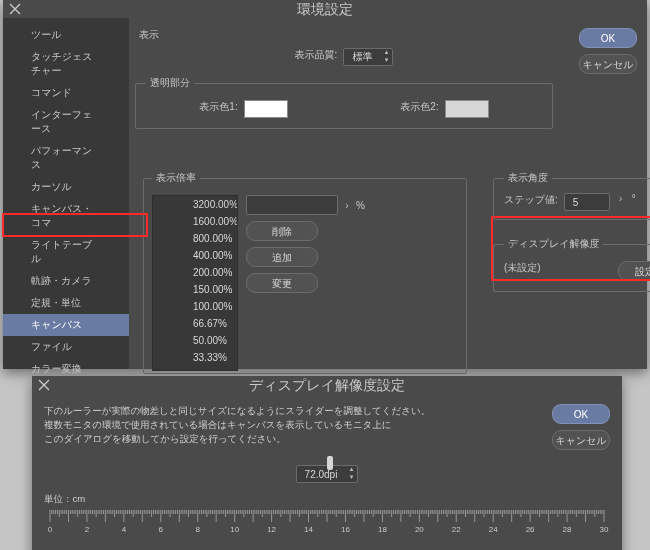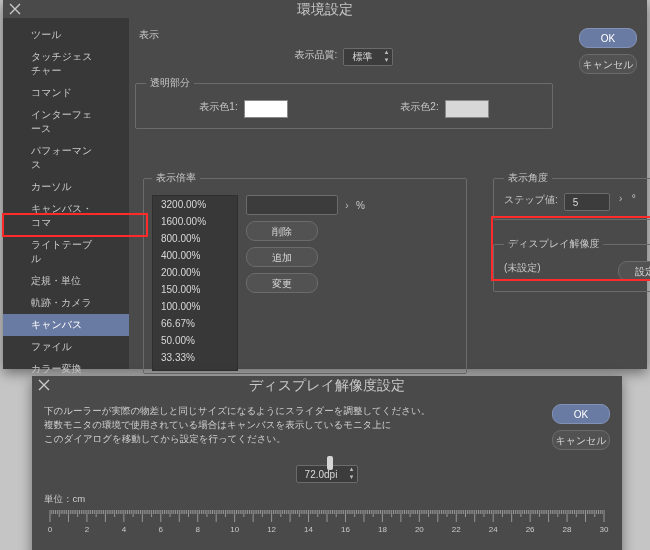--- a/index.html
+++ b/index.html
@@ -24,21 +24,21 @@
 .display-sec { width:418px; margin-bottom:22px; }
 .row { display:flex; align-items:flex-start; gap:6px; font-size:10px; }
 .spin { display:inline-flex; align-items:center; border:1px solid #6b6b6b; background:#3c3c3c; height:18px; border-radius:2px; }
 .spin .val { padding:16px 8px; color:#d8d8d8; font-size:10px; }
 .spin .arrows { width:12px; display:flex; flex-direction:column; }
 .spin .arrows span { height:8px; line-height:6px; font-size:7px; text-align:center; color:#bbb; cursor:pointer; }
 .swatch { width:44px; height:18px; border:1px solid #888; display:inline-block; }
 .zoom-group { position:absolute; left:14px; top:153px; width:324px; }
 .zoom-fs { height:203px; padding:10px 8px; }
 .zoom-body { display:flex; gap:8px; }
-.zoom-list { width:86px; height:176px; background:#383838; border:1px solid #2f2f2f; overflow:hidden; }
+.zoom-list { width:86px; height:176px; background:#383838; border:1px solid #2f2f2f; overflow:hidden;padding-left:32px; }
 .zoom-list .zi { padding:3px 8px; font-size:10px; color:#d8d8d8; cursor:pointer; }
 .zoom-ctrl { display:flex; flex-direction:column; gap:6px; width:150px; }
 .zoom-input-row { display:flex; align-items:center; gap:4px; }
 .zoom-input { height:20px; border:1px solid #6b6b6b; background:#3c3c3c; border-radius:2px; }
 .mbtn { width:72px; }
 .angle-group { position:absolute; left:364px; top:153px; width:190px; }
 .angle-fs { padding:8px 10px; }
 .disp-res-group { position:absolute; left:364px; top:219px; width:190px; }
 .disp-res-fs { padding:10px 10px; }
 .shadow { position:absolute; box-shadow:0 4px 12px rgba(0,0,0,.45); }
@@ -70,22 +70,22 @@
   <div class="body">
     <div class="sidebar" id="sidebar">
         <div class="item">ツール</div>
         <div class="item">タッチジェスチャー</div>
         <div class="item">コマンド</div>
         <div class="item">インターフェース</div>
         <div class="item">パフォーマンス</div>
         <div class="item">カーソル</div>
         <div class="item">キャンバス・コマ</div>
         <div class="item">ライトテーブル</div>
+        <div class="item">軌跡・カメラ</div>
         <div class="item">定規・単位</div>
-        <div class="item">軌跡・カメラ</div>
         <div class="item selected">キャンバス</div>
         <div class="item">ファイル</div>
         <div class="item">カラー変換</div>
         <div class="item">テキスト編集</div>
         <div class="item">3D</div>
       </div>
     <div class="content">
       <div class="btncol">
         <div class="btn primary">OK</div>
         <div class="btn">キャンセル</div>

